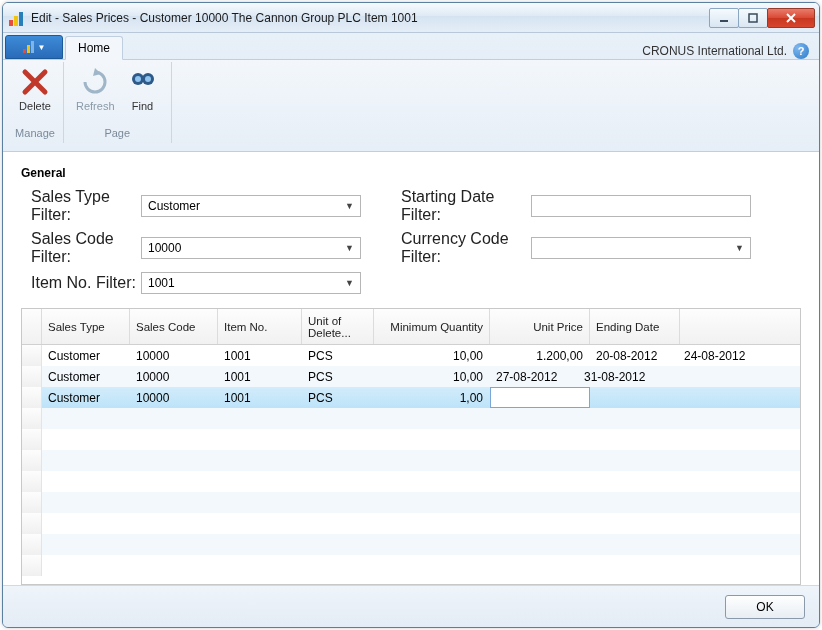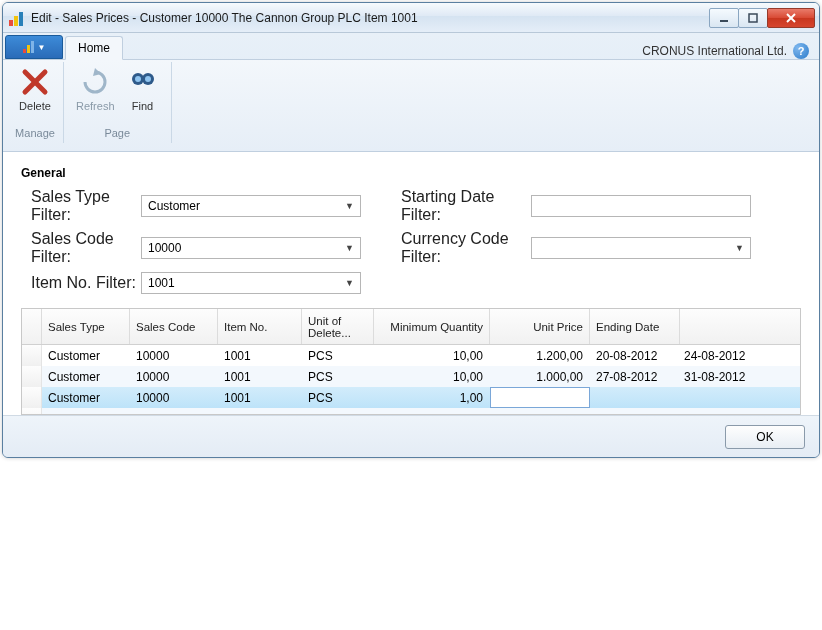--- a/index.html
+++ b/index.html
@@ -5,21 +5,21 @@
   * { box-sizing: border-box; }
   body {
     margin: 0; padding: 0;
     font-family: "Segoe UI", Tahoma, sans-serif;
     font-size: 12px;
     background: #fff;
     width: 822px; height: 630px;
     overflow: hidden;
   }
   .window {
-    width: 818px; height: 456px;
+    width: 818px; height: 626px;
     margin: 2px;
     border: 1px solid #5a7fa0;
     border-radius: 6px;
     background: linear-gradient(to bottom, #e8f0f8 0%, #dce8f4 100%);
     display: flex; flex-direction: column;
     overflow: hidden;
     box-shadow: 0 0 4px rgba(0,0,0,0.2);
   }
   .titlebar {
     height: 30px;
@@ -353,21 +353,20 @@
             <div class="gc col-startdate">20-08-2012</div>
             <div class="gc col-enddate">24-08-2012</div>
           </div>
           <div class="gr alt">
             <div class="gc sel"></div>
             <div class="gc col-salestype">Customer</div>
             <div class="gc col-salescode">10000</div>
             <div class="gc col-itemno">1001</div>
             <div class="gc col-uom">PCS</div>
             <div class="gc col-minqty right">10,00</div>
-            <div class="gc col-unitprice right">1.000,00</div>
             <div class="gc col-startdate">27-08-2012</div>
             <div class="gc col-enddate">31-08-2012</div>
           </div>
           <div class="gr selected">
             <div class="gc sel"></div>
             <div class="gc col-salestype">Customer</div>
             <div class="gc col-salescode">10000</div>
             <div class="gc col-itemno">1001</div>
             <div class="gc col-uom">PCS</div>
             <div class="gc col-minqty right">1,00</div>

